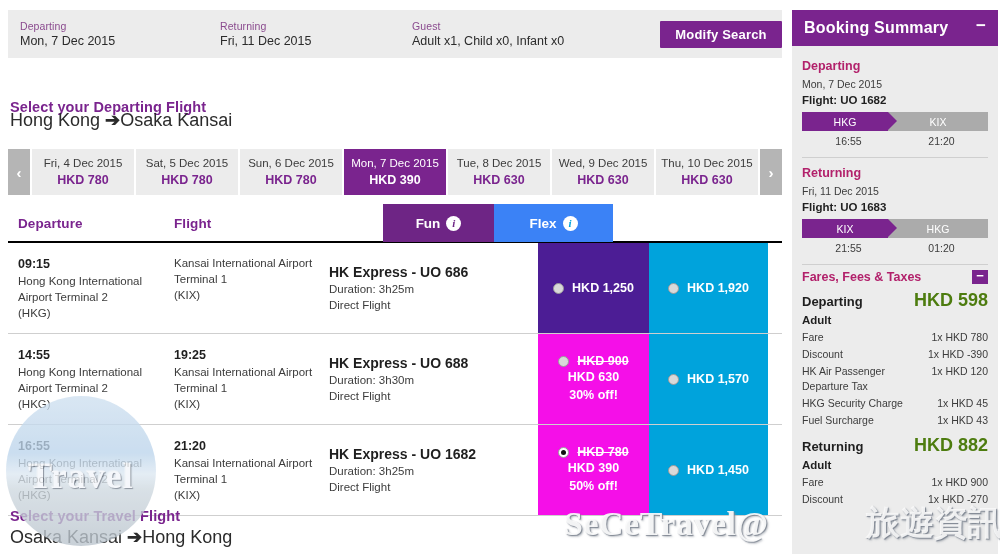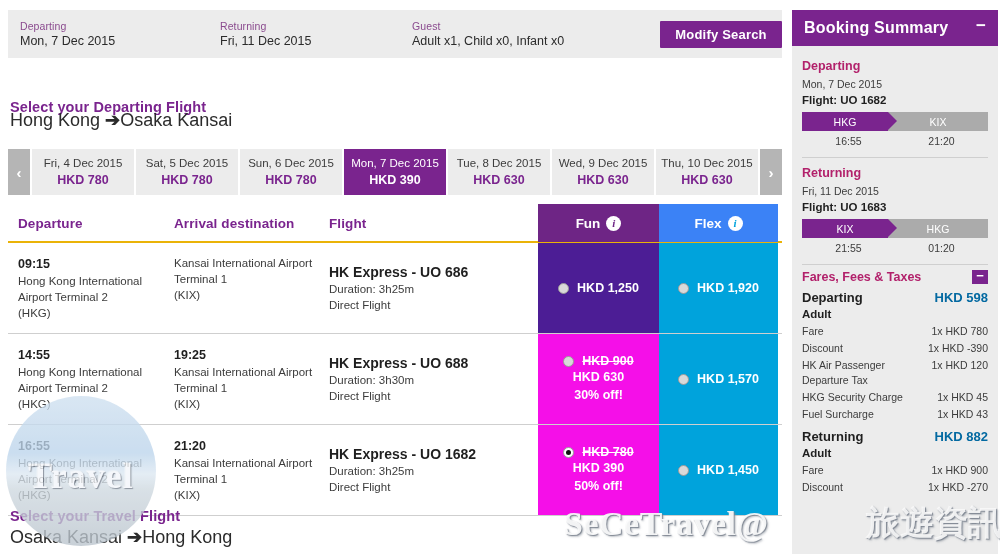--- a/index.html
+++ b/index.html
@@ -89,27 +89,27 @@
   .date-cell.sel { background: #7A248E; }
   .date-cell.sel .d-day, .date-cell.sel .d-price { color: #ffffff; }
 
   
   .flight-table {
     position: absolute; left: 8px; top: 205px;
     width: 774px;
   }
   .ft-head {
     display: flex; height: 38px; align-items: center;
-    border-bottom: 2px solid #eab308;
+    border-bottom: 2px solid #000000;
     position: relative;
   }
   .col-dep { width: 166px; padding-left: 10px; }
   .col-arr { width: 155px; }
   .col-fl  { width: 209px; }
-  .col-fun { width: 121px; }
+  .col-fun { width: 111px; }
   .col-flex{ width: 119px; }
   .ft-head .h-lbl {
     font-size: 13.5px; font-weight: bold; color: #7A248E;
     letter-spacing: .1px;
   }
   .ft-head .col-fun, .ft-head .col-flex {
     height: 38px; display: flex; align-items: center; justify-content: center;
     gap: 6px; color: #ffffff;
   }
   .ft-head .col-fun { background: #6E2585; }
@@ -224,21 +224,21 @@
     width: 16px; height: 14px; background: #7A248E; color: #ffffff;
     display: flex; align-items: center; justify-content: center;
     font-size: 13px; font-weight: bold; line-height: 8px;
     cursor: pointer; padding-bottom: 3px;
   }
   .fare-group-head {
     display: flex; justify-content: space-between; align-items: baseline;
     margin-top: 6px;
   }
   .fgh-l { font-size: 13px; font-weight: bold; color: #1f1f1f; }
-  .fgh-r { font-size: 13px; font-weight: bold; color: #0369a1; }
+  .fgh-r { font-size: 18px; font-weight: bold; color: #4d7c0f; }
   .pax-label { font-size: 11.5px; font-weight: bold; color: #1f1f1f; line-height: 18px; }
   .fare-line {
     display: flex; justify-content: space-between; align-items: flex-start;
     font-size: 10.5px; color: #3c3c3c; line-height: 15px;
     padding: 1px 0;
   }
   .fare-line .fl-l { max-width: 112px; }
   .fare-line .fl-r { white-space: nowrap; }
 
   
@@ -331,21 +331,20 @@
         <div class="d-day">Thu, 10 Dec 2015</div>
         <div class="d-price">HKD 630</div>
       </div>
       <div class="date-nav">›</div>
     </div>
 
     <div class="flight-table">
 
       <div class="ft-head">
         <div class="col-dep"><span class="h-lbl">Departure</span></div>
-        <div class="col-arr"><span class="h-lbl">Arrival destination</span></div>
         <div class="col-fl"><span class="h-lbl">Flight</span></div>
         <div class="col-fun">
           <span class="fare-name">Fun</span>
           <span class="info-ico">i</span>
         </div>
         <div class="col-flex">
           <span class="fare-name">Flex</span>
           <span class="info-ico">i</span>
         </div>
       </div>

